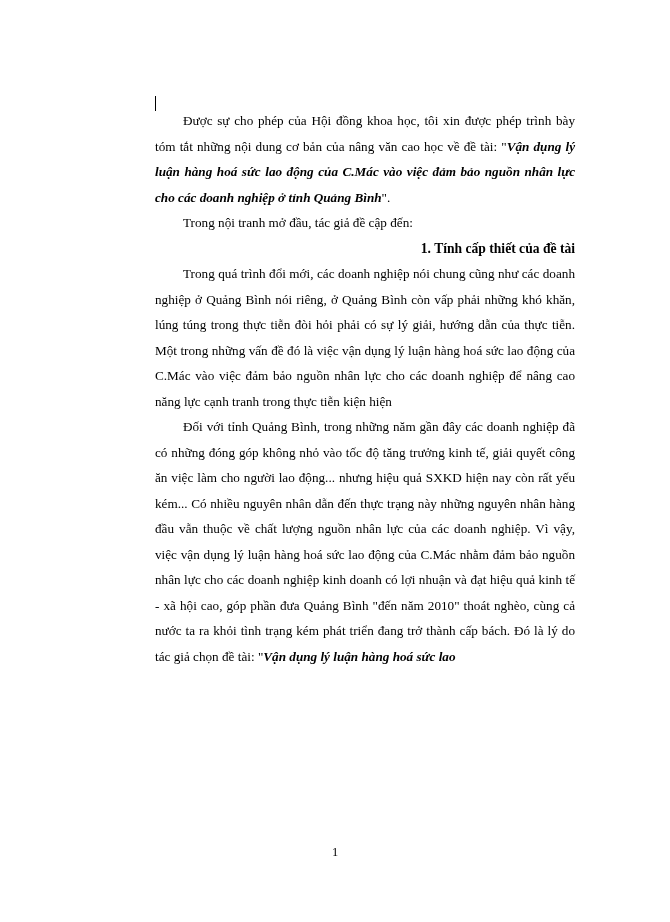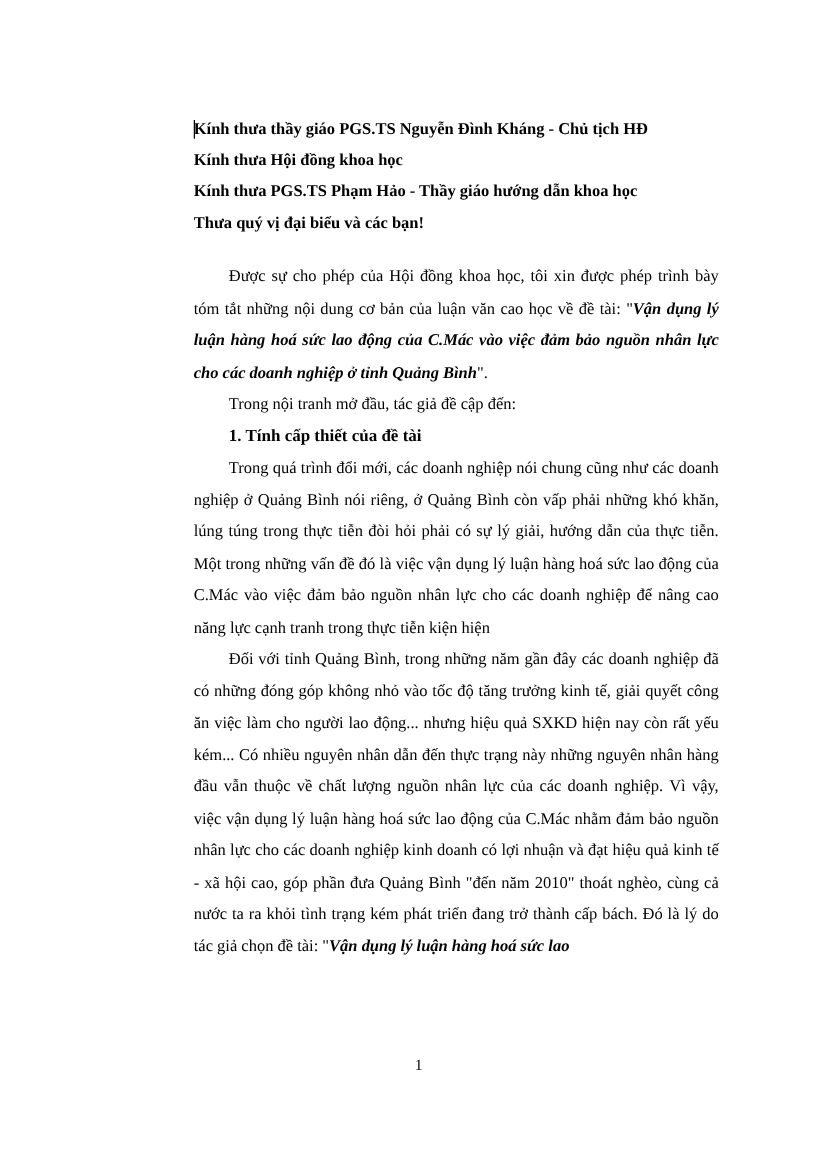--- a/index.html
+++ b/index.html
@@ -43,20 +43,21 @@
     margin: 0;
     text-align: justify;
     text-indent: 28px;
   }
   .heading {
     font-weight: bold;
     font-size: 13.6px;
     line-height: 25.5px;
     margin: 0;
     text-indent: 28px;
+    text-align: right;
   }
   .ital {
   }
   .bold-ital {
     font-style: italic;
     font-weight: bold;
   }
   .gap-sm { height: 18px; }
   .page-number {
     position: absolute;
@@ -77,30 +78,24 @@
 </style>
 </head>
 <body>
 
 <div class="page">
 
   <div class="caret"></div>
 
   <div class="content">
 
-    <div class="salutation">
-      <span class="line">Kính thưa thầy giáo PGS.TS Nguyễn Đình Kháng - Chủ tịch HĐ</span>
-      <span class="line">Kính thưa Hội đồng khoa học</span>
-      <span class="line">Kính thưa PGS.TS Phạm Hảo - Thầy giáo hướng dẫn khoa học</span>
-      <span class="line">Thưa quý vị đại biểu và các bạn!</span>
-    </div>
 
     <div class="gap-sm"></div>
 
-    <p class="body-par"><span>Được sự cho phép của Hội đồng khoa học, tôi xin được phép trình bày tóm tắt </span><span class="ital">những nội dung cơ bản</span><span> của luận văn cao học về đề tài: "</span><span class="bold-ital">Vận dụng lý luận hàng hoá sức lao động của C.Mác vào việc đảm bảo nguồn nhân lực cho các doanh nghiệp ở tỉnh Quảng Bình</span><span>".</span></p>
+    <p class="body-par"><span>Được sự cho phép của Hội đồng khoa học, tôi xin được phép trình bày tóm tắt </span><span class="ital">những nội dung cơ bản</span><span> của nâng văn cao học về đề tài: "</span><span class="bold-ital">Vận dụng lý luận hàng hoá sức lao động của C.Mác vào việc đảm bảo nguồn nhân lực cho các doanh nghiệp ở tỉnh Quảng Bình</span><span>".</span></p>
 
     <p class="body-par">Trong nội tranh mở đầu, tác giả đề cập đến:</p>
 
     <p class="heading">1. Tính cấp thiết của đề tài</p>
 
     <p class="body-par">Trong quá trình đổi mới, các doanh nghiệp nói chung cũng như các doanh nghiệp ở Quảng Bình nói riêng, ở Quảng Bình còn vấp phải những khó khăn, lúng túng trong thực tiễn đòi hỏi phải có sự lý giải, hướng dẫn của thực tiễn. Một trong những vấn đề đó là việc vận dụng lý luận hàng hoá sức lao động của C.Mác vào việc đảm bảo nguồn nhân lực cho các doanh nghiệp để nâng cao năng lực cạnh tranh trong thực tiễn  kiện hiện</p>
 
     <p class="body-par"><span>Đối với tỉnh Quảng Bình, trong những năm gần đây các doanh nghiệp đã có những đóng góp không nhỏ vào tốc độ tăng trưởng kinh tế, giải quyết công ăn việc làm cho người lao động... nhưng hiệu quả SXKD hiện nay còn rất yếu kém... Có nhiều nguyên nhân dẫn đến thực trạng này những nguyên nhân hàng đầu vẫn thuộc về chất lượng nguồn nhân lực của các doanh nghiệp. Vì vậy, việc vận dụng lý luận hàng hoá sức lao động của C.Mác nhằm đảm bảo nguồn nhân lực cho các doanh nghiệp kinh doanh có lợi nhuận và đạt hiệu quả kinh tế - xã hội cao, góp phần đưa Quảng Bình "đến năm 2010" thoát nghèo, cùng cả nước ta ra khỏi tình trạng kém phát triển đang trở thành cấp bách. Đó là lý do tác giả chọn đề tài: "</span><span class="bold-ital">Vận dụng lý luận hàng hoá sức lao</span></p>
 
   </div>

